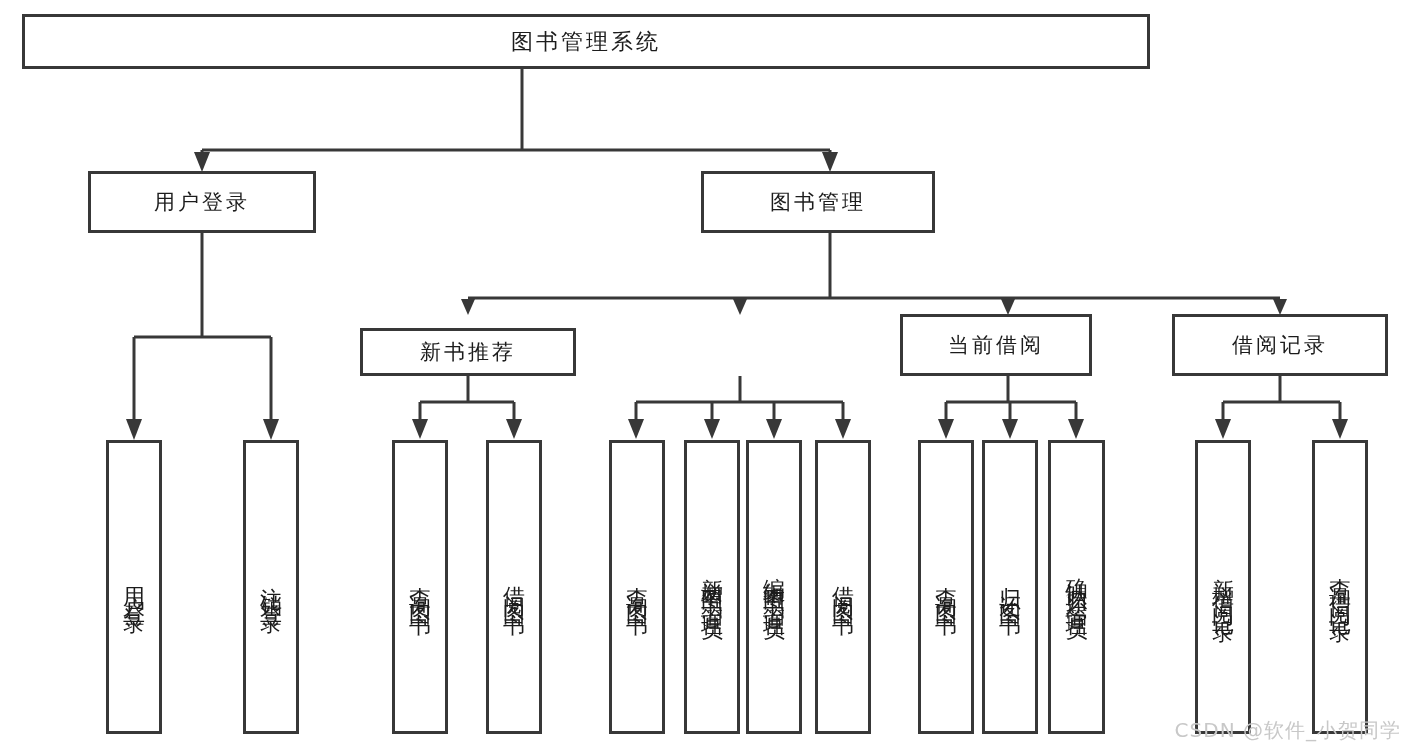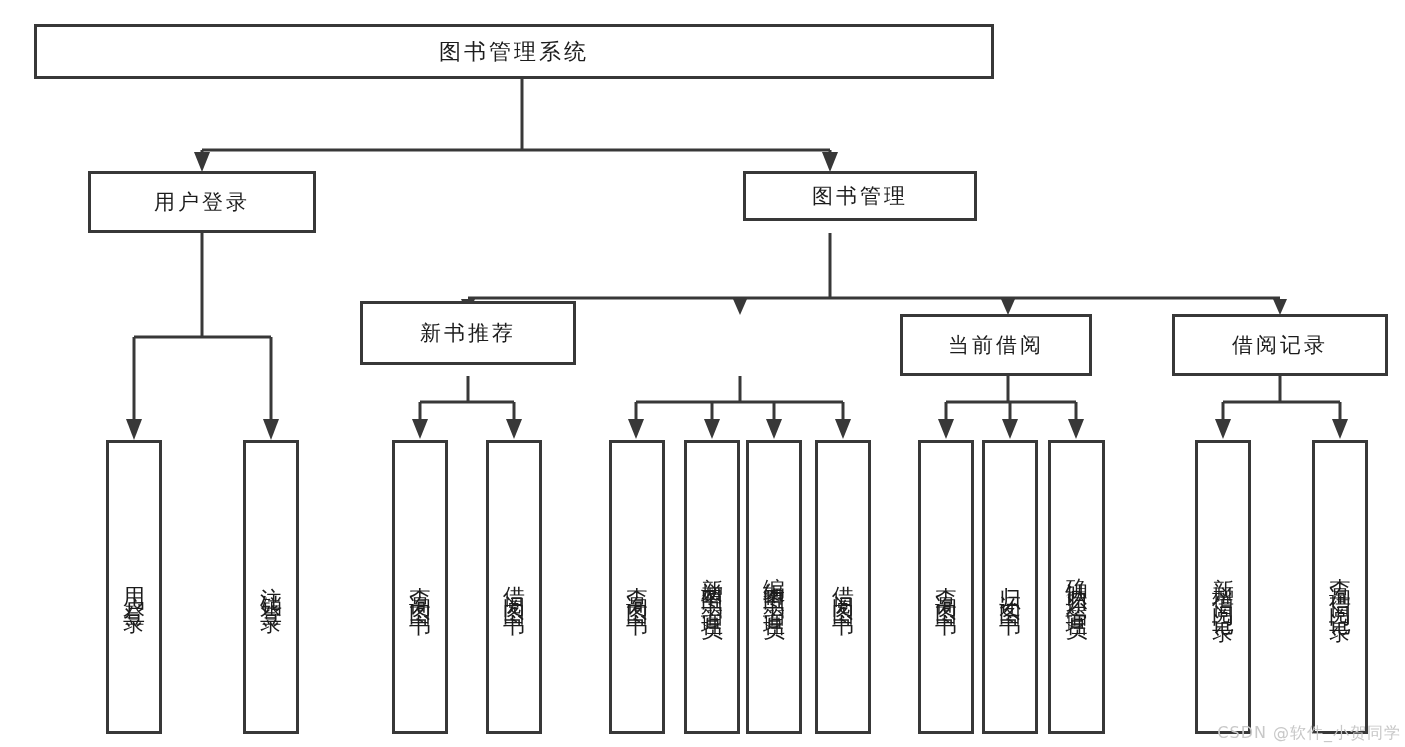--- a/index.html
+++ b/index.html
@@ -26,21 +26,21 @@
     writing-mode:vertical-rl;
     text-orientation:mixed;
     font-size:22px;
     letter-spacing:9px;
     line-height:1;
   }
   .leaf-long{letter-spacing:6px;}
   .watermark{
     position:absolute;
     right:4px;bottom:3px;
-    font-size:16px;
+    font-size:20px;
     letter-spacing:1px;
     color:#c8c8c8;
     z-index:3;
     white-space:nowrap;
   }
 </style>
 </head>
 <body>
 
 <div class="canvas">
@@ -102,26 +102,26 @@
       <polygon points="766,419 782,419 774,439"></polygon>
       <polygon points="835,419 851,419 843,439"></polygon>
       <polygon points="938,419 954,419 946,439"></polygon>
       <polygon points="1002,419 1018,419 1010,439"></polygon>
       <polygon points="1068,419 1084,419 1076,439"></polygon>
       <polygon points="1215,419 1231,419 1223,439"></polygon>
       <polygon points="1332,419 1348,419 1340,439"></polygon>
     </g>
   </svg>
 
-  <div class="box root-box" style="left:22px;top:24px;width:960px;height:55px;margin-left:12px;">图书管理系统</div>
+  <div class="box root-box" style="left:22px;top:14px;width:1128px;height:55px;">图书管理系统</div>
 
   <div class="box h-box" style="left:88px;top:171px;width:228px;height:62px;">用户登录</div>
-  <div class="box h-box" style="left:743px;top:171px;width:234px;height:50px;">图书管理</div>
+  <div class="box h-box" style="left:701px;top:171px;width:234px;height:62px;">图书管理</div>
 
-  <div class="box h-box" style="left:360px;top:301px;width:216px;height:64px;">新书推荐</div>
+  <div class="box h-box" style="left:360px;top:328px;width:216px;height:48px;">新书推荐</div>
   <div class="box h-box" style="left:900px;top:314px;width:192px;height:62px;">当前借阅</div>
   <div class="box h-box" style="left:1172px;top:314px;width:216px;height:62px;">借阅记录</div>
 
   <div class="box leaf" style="left:106px;top:440px;width:56px;height:294px;">用户登录</div>
   <div class="box leaf" style="left:243px;top:440px;width:56px;height:294px;">注销登录</div>
 
   <div class="box leaf" style="left:392px;top:440px;width:56px;height:294px;">查询图书</div>
   <div class="box leaf" style="left:486px;top:440px;width:56px;height:294px;">借阅图书</div>
 
   <div class="box leaf" style="left:609px;top:440px;width:56px;height:294px;">查询图书</div>

